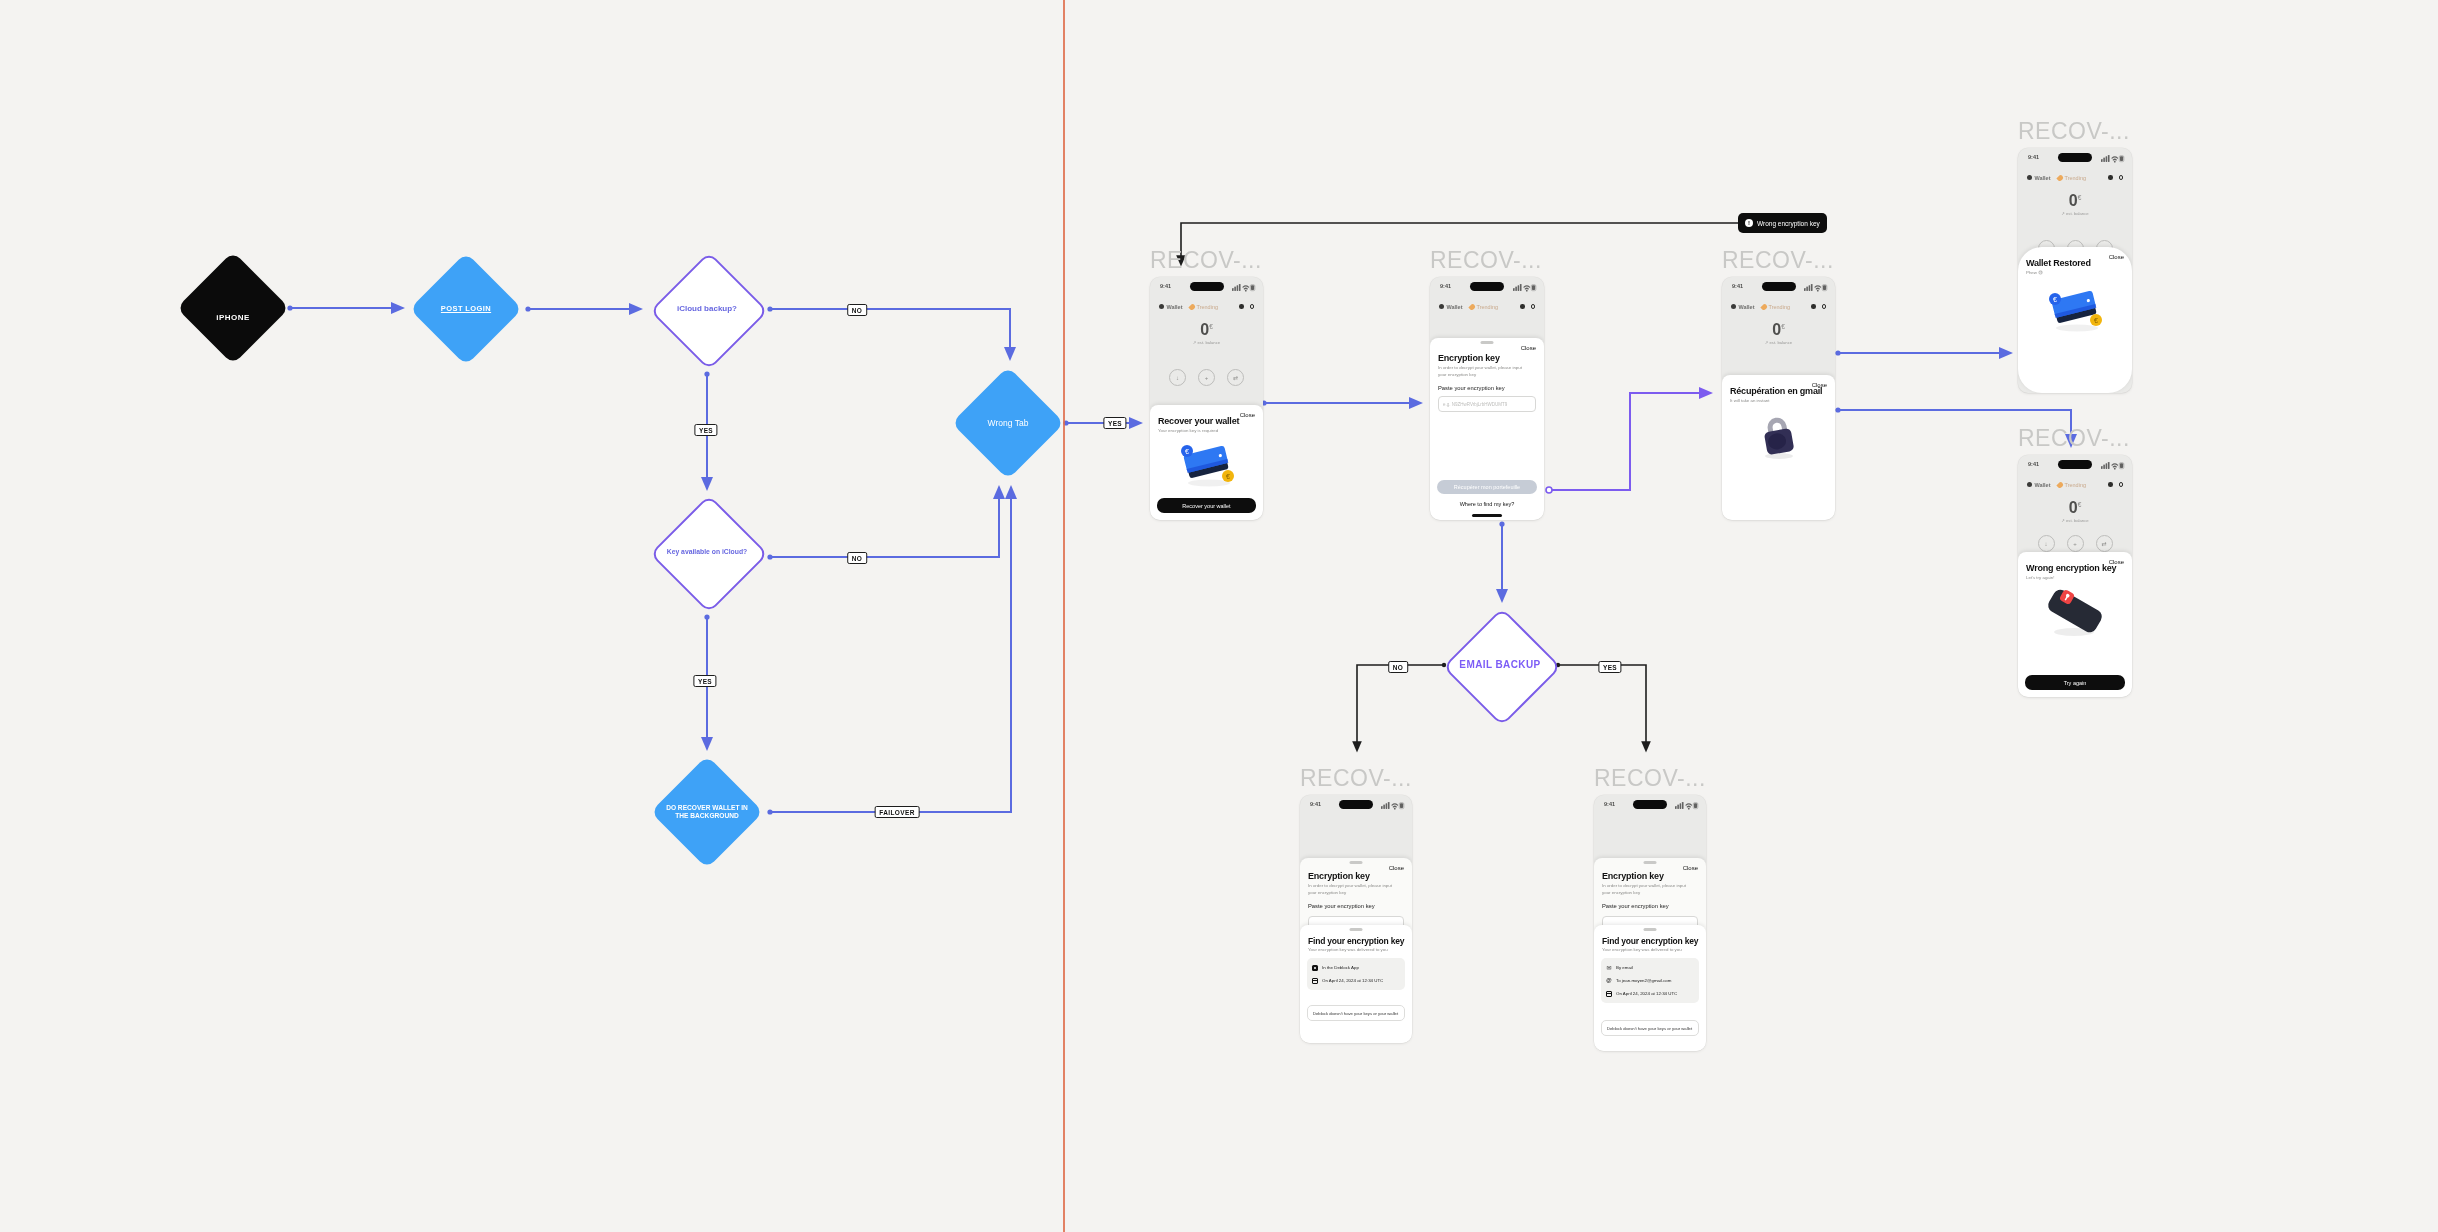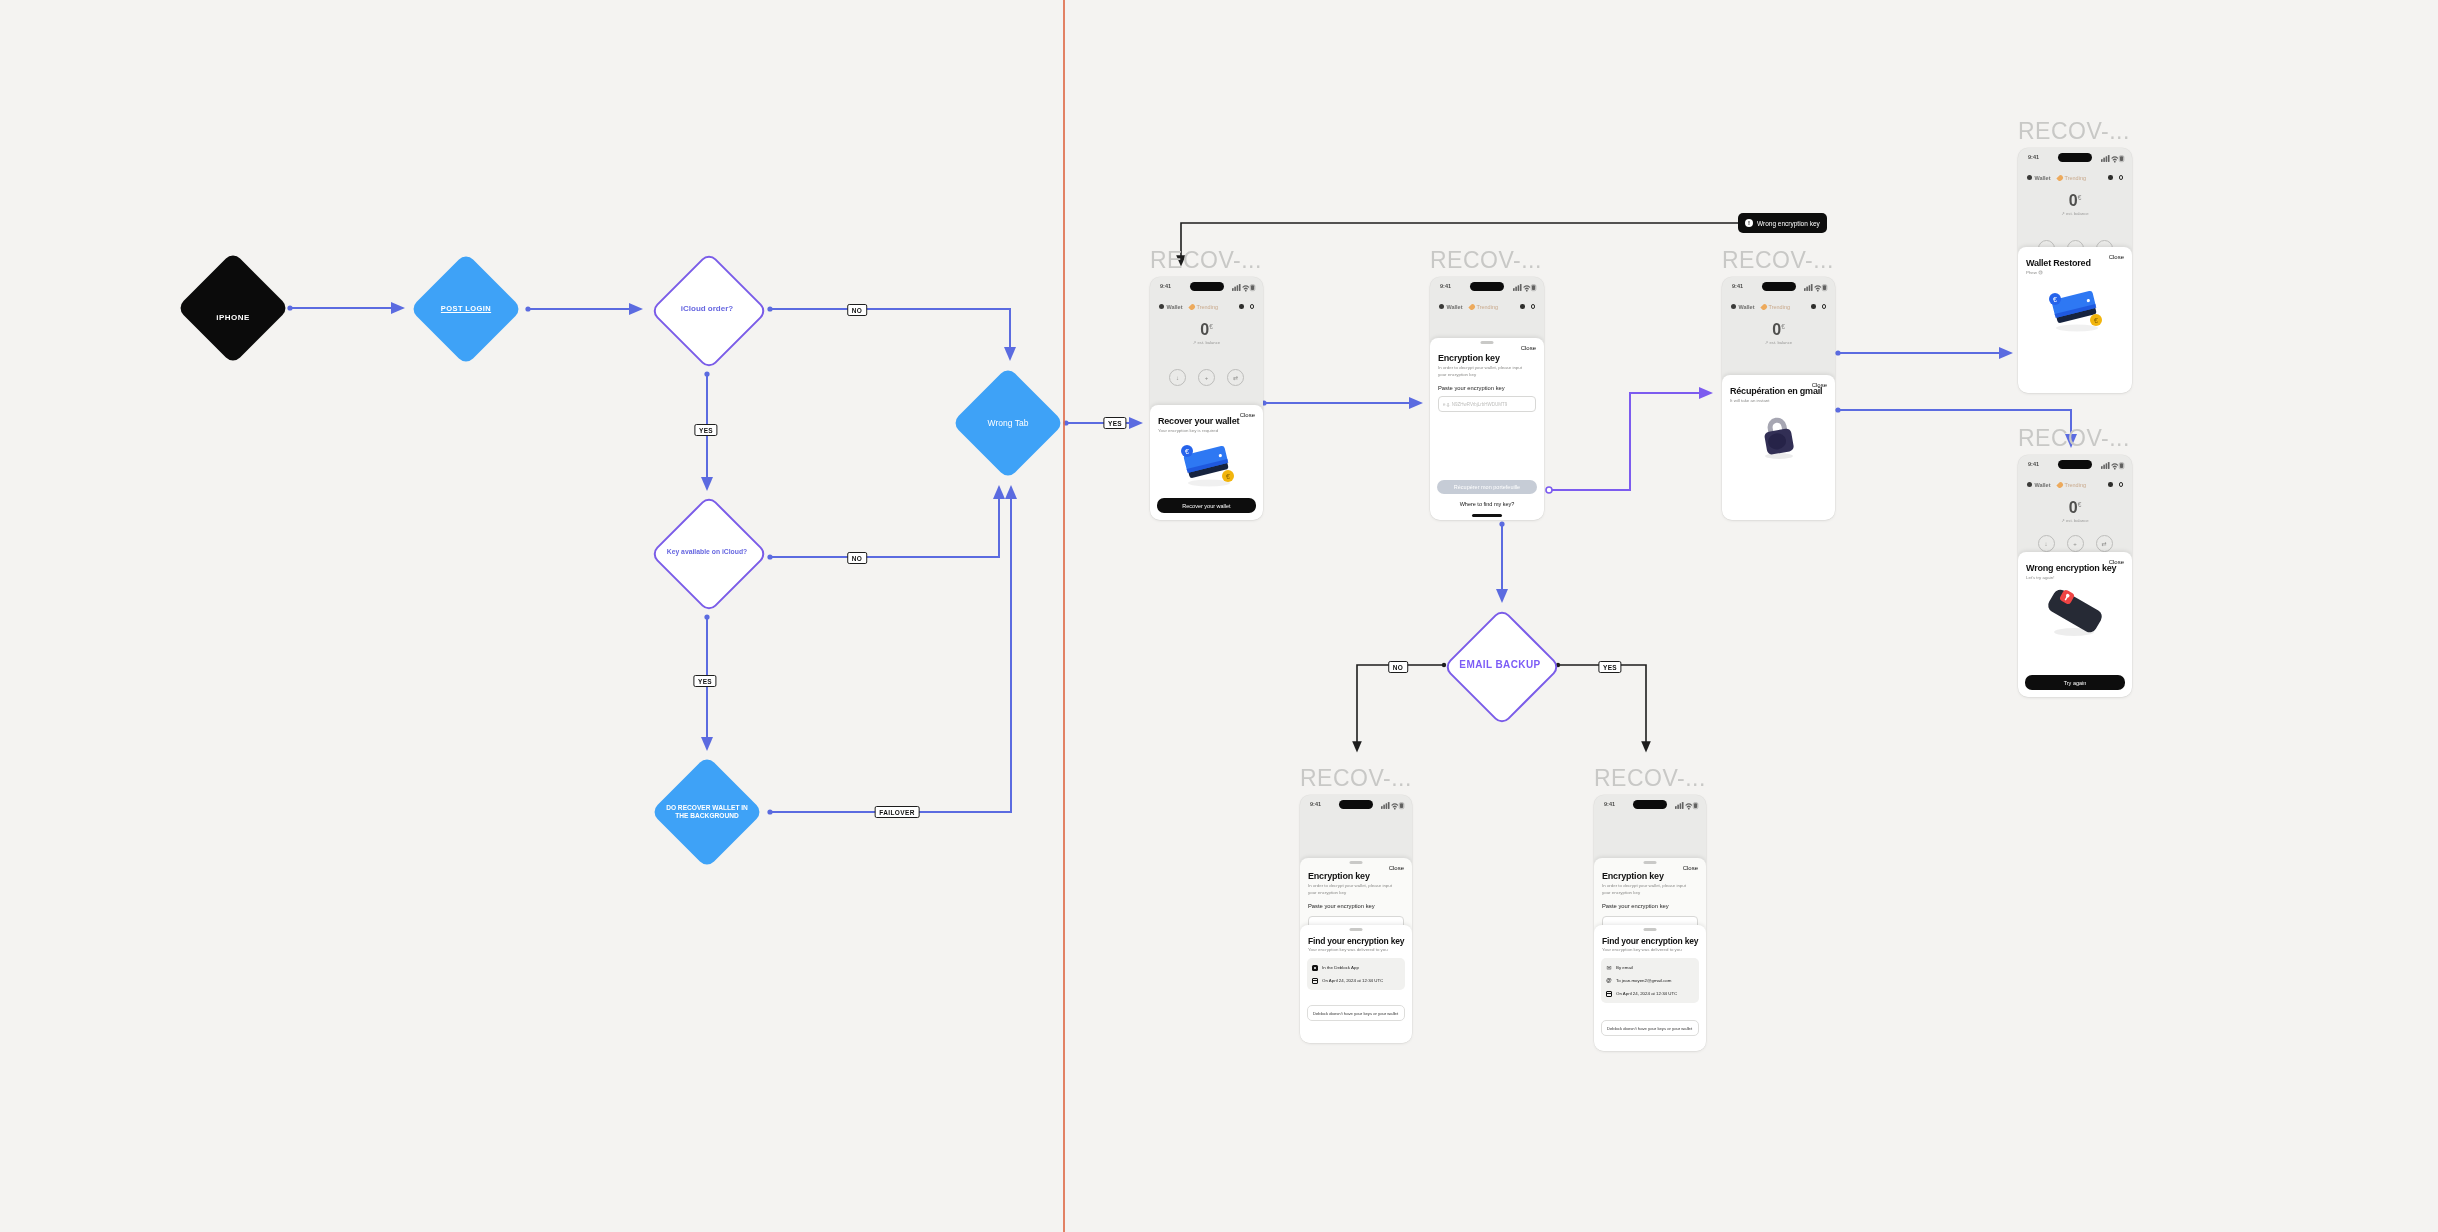--- a/index.html
+++ b/index.html
@@ -169,21 +169,21 @@
   <div class="node" style="left:175px;top:250px;">
     <div class="shape black"></div>
     <div class="nlabel white" style="font-size:8px;letter-spacing:.5px;margin-top:20px;">iPHONE</div>
   </div>
   <div class="node" style="left:408px;top:251px;">
     <div class="shape blue"></div>
     <div class="nlabel white" style="font-size:7.5px;letter-spacing:.4px;text-decoration:underline;">POST LOGIN</div>
   </div>
   <div class="node" style="left:649px;top:251px;">
     <div class="shape outline"></div>
-    <div class="nlabel indigo" style="font-size:8px;">iCloud order?</div>
+    <div class="nlabel indigo" style="font-size:8px;">iCloud backup?</div>
   </div>
   <div class="node" style="left:950px;top:365px;">
     <div class="shape blue"></div>
     <div class="nlabel white" style="font-size:8.5px;font-weight:normal;">Wrong Tab</div>
   </div>
   <div class="node" style="left:649px;top:494px;">
     <div class="shape outline"></div>
     <div class="nlabel indigo" style="font-size:6.8px;white-space:nowrap;">Key available on iCloud?</div>
   </div>
   <div class="node" style="left:649px;top:754px;">
@@ -410,21 +410,21 @@
       </div>
       <div class="balance">
         <div><span class="bal-num">0</span><span class="bal-cur">€</span></div>
         <div class="bal-cap">↗ est. balance</div>
       </div>
       <div class="actions">
         <span class="circle">↓</span>
         <span class="circle">+</span>
         <span class="circle">⇄</span>
       </div>
-      <div class="sheet" style="top:99px;">
+      <div class="sheet" style="top:99px;border-radius:24px;">
         <span class="close">Close</span>
         <div class="sh1" style="top:11px;">Wallet Restored</div>
         <div class="ssub" style="top:23px;">Phew 😅</div>
         <div class="illus" style="top:36px;">
           <svg width="64" height="52" viewBox="0 0 64 52">
               <ellipse cx="34" cy="45" rx="21" ry="3.5" fill="#000" opacity=".06"></ellipse>
               <g transform="rotate(-14 32 26)">
                 <rect x="12" y="20" width="40" height="16" rx="3" fill="#16233F"></rect>
                 <rect x="11" y="12" width="42" height="18" rx="3" fill="#2E78F3"></rect>
                 <rect x="11" y="26" width="42" height="4" fill="#1B4FD8" opacity=".75"></rect>

